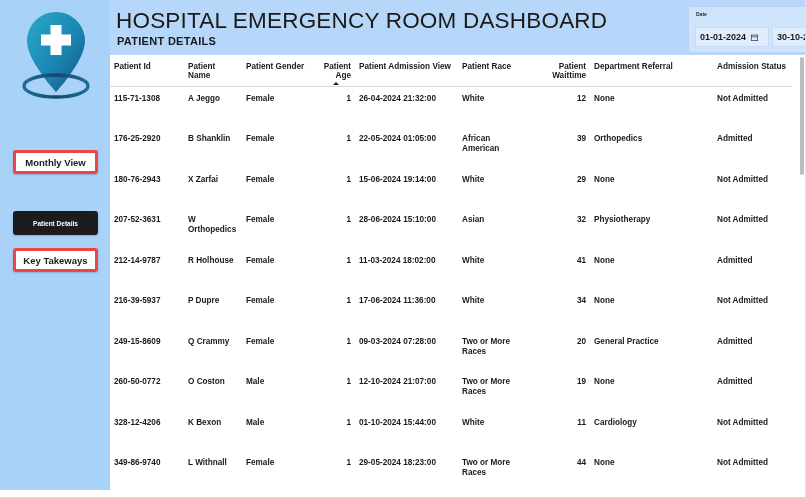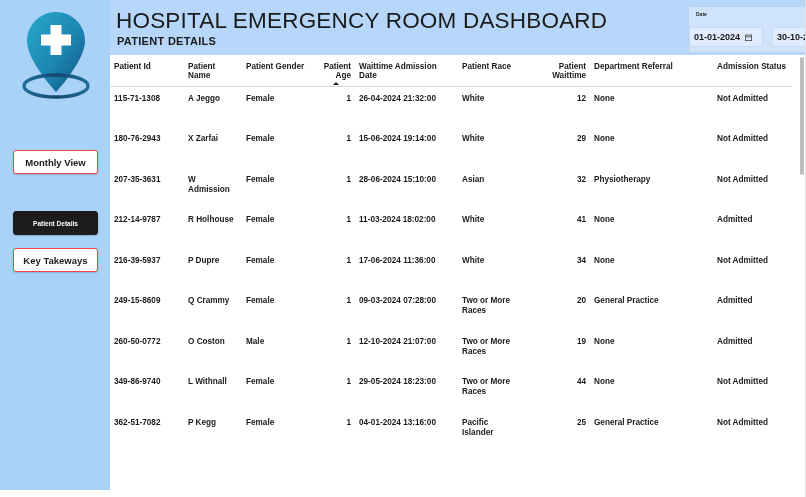--- a/index.html
+++ b/index.html
@@ -27,21 +27,21 @@
     left: 15px; top: 6px;
     width: 82px; height: 108px;
   }
   #logo svg { display: block; width: 82px; height: 108px; }
 
   .nav-btn {
     position: absolute;
     left: 13px;
     width: 85px; height: 24px;
     background: #ffffff;
-    border: 1px solid #ef4444;
+    border: 3px solid #ef4444;
     border-radius: 3px;
     color: #1a1a1a;
     font-size: 9.5px;
     font-weight: bold;
     display: flex;
     align-items: center;
     justify-content: center;
     cursor: pointer;
     box-shadow: 0 1px 2px rgba(0,0,0,.18);
     white-space: nowrap;
@@ -102,21 +102,21 @@
     position: absolute;
     top: 20px;
     height: 20px;
     background: #dfecfd;
     border: 1px solid #c6dcf6;
     display: flex;
     align-items: center;
     gap: 5px;
     padding: 0 4px;
   }
-  #date-start { left: 0; width: 74px; }
+  #date-start { left: 6px; width: 74px; }
   #date-end { left: 83px; width: 74px; }
   .date-text {
     font-size: 9px;
     font-weight: bold;
     color: #1a1a1a;
     white-space: nowrap;
   }
   .cal-icon { width: 7px; height: 7px; flex: 0 0 auto; }
 
   
@@ -271,21 +271,21 @@
             <span>Patient Name</span>
           </th>
           <th>
             <span>Patient Gender</span>
           </th>
           <th class="num">
             <span>Patient Age</span>
             <span class="sort-caret"></span>
           </th>
           <th>
-            <span>Waittime Admission Date</span>
+            <span>Patient Admission View</span>
           </th>
           <th>
             <span>Patient Race</span>
           </th>
           <th class="num">
             <span>Patient Waittime</span>
           </th>
           <th>
             <span>Department Referral</span>
           </th>
@@ -300,33 +300,44 @@
             <td>A Jeggo</td>
             <td>Female</td>
             <td class="num">1</td>
             <td>26-04-2024 21:32:00</td>
             <td>White</td>
             <td class="num">12</td>
             <td>None</td>
             <td>Not Admitted</td>
           </tr>
           <tr>
+            <td>176-25-2920</td>
+            <td>B Shanklin</td>
+            <td>Female</td>
+            <td class="num">1</td>
+            <td>22-05-2024 01:05:00</td>
+            <td>African American</td>
+            <td class="num">39</td>
+            <td>Orthopedics</td>
+            <td>Admitted</td>
+          </tr>
+          <tr>
             <td>180-76-2943</td>
             <td>X Zarfai</td>
             <td>Female</td>
             <td class="num">1</td>
             <td>15-06-2024 19:14:00</td>
             <td>White</td>
             <td class="num">29</td>
             <td>None</td>
             <td>Not Admitted</td>
           </tr>
           <tr>
-            <td>207-35-3631</td>
-            <td>W Admission</td>
+            <td>207-52-3631</td>
+            <td>W Orthopedics</td>
             <td>Female</td>
             <td class="num">1</td>
             <td>28-06-2024 15:10:00</td>
             <td>Asian</td>
             <td class="num">32</td>
             <td>Physiotherapy</td>
             <td>Not Admitted</td>
           </tr>
           <tr>
             <td>212-14-9787</td>
@@ -366,20 +377,31 @@
             <td>O Coston</td>
             <td>Male</td>
             <td class="num">1</td>
             <td>12-10-2024 21:07:00</td>
             <td>Two or More Races</td>
             <td class="num">19</td>
             <td>None</td>
             <td>Admitted</td>
           </tr>
           <tr>
+            <td>328-12-4206</td>
+            <td>K Bexon</td>
+            <td>Male</td>
+            <td class="num">1</td>
+            <td>01-10-2024 15:44:00</td>
+            <td>White</td>
+            <td class="num">11</td>
+            <td>Cardiology</td>
+            <td>Not Admitted</td>
+          </tr>
+          <tr>
             <td>349-86-9740</td>
             <td>L Withnall</td>
             <td>Female</td>
             <td class="num">1</td>
             <td>29-05-2024 18:23:00</td>
             <td>Two or More Races</td>
             <td class="num">44</td>
             <td>None</td>
             <td>Not Admitted</td>
           </tr>

